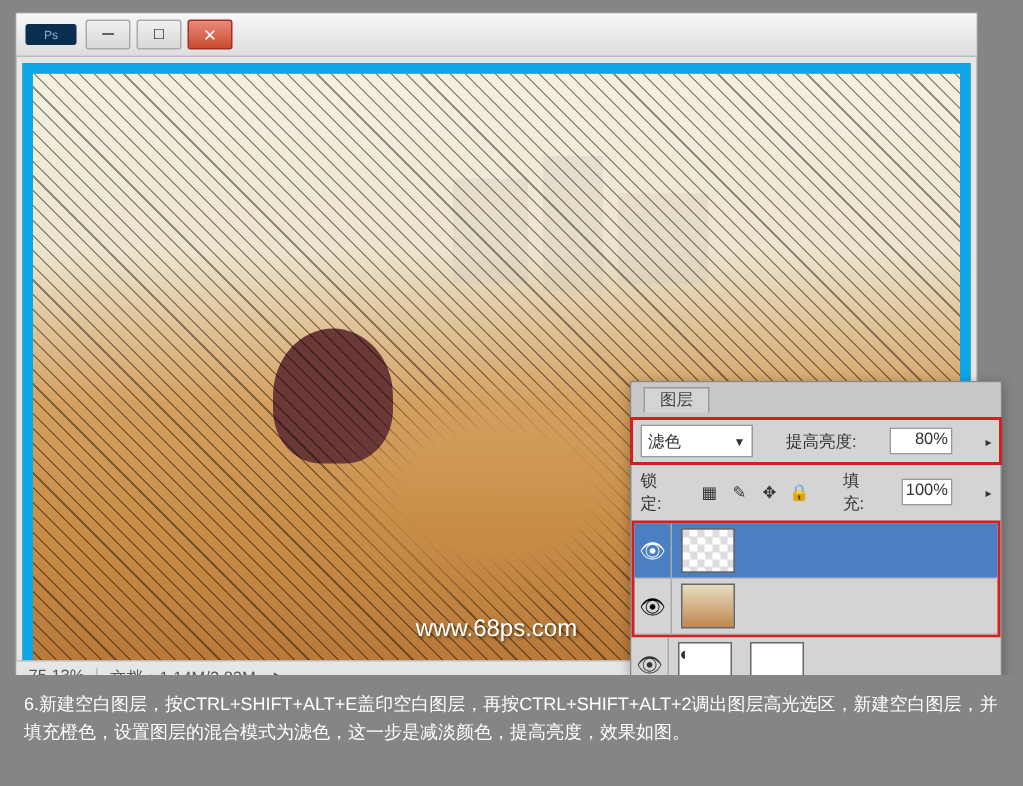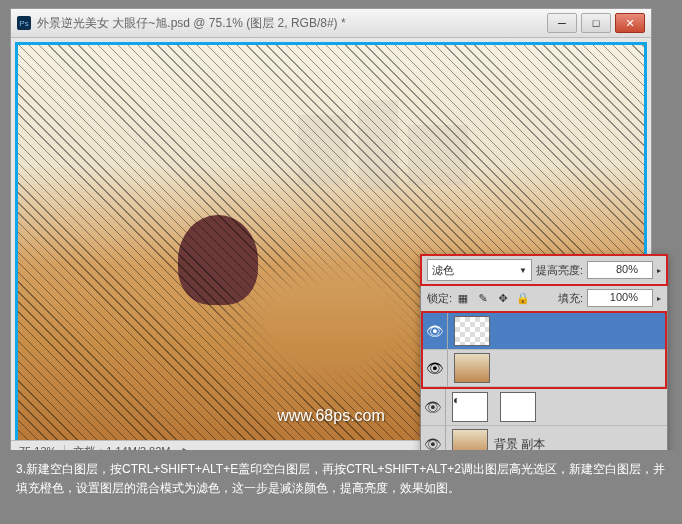--- a/index.html
+++ b/index.html
@@ -1,40 +1,40 @@
 <!DOCTYPE html>
 <html><head>
 <meta charset="utf-8">
 <style>
 body{margin:0;background:#858585;font-family:"Microsoft YaHei",sans-serif;font-size:12px;width:682px;height:524px;overflow:hidden}
 .window{position:absolute;left:10px;top:8px;width:640px;height:452px;background:#e6e6e6;border:1px solid #999}
 .titlebar{display:flex;align-items:center;height:28px;background:linear-gradient(#f7f7f7,#dedede);border-bottom:1px solid #bbb;padding:0 6px}
-.ps-icon{width:14px;height:14px;background:#0a2e4d;color:#7fb4e0;font-size:8px;font-weight:normal;display:flex;align-items:center;justify-content:center;border-radius:2px;margin-right:6px}
+.ps-icon{width:34px;height:14px;background:#0a2e4d;color:#7fb4e0;font-size:8px;font-weight:normal;display:flex;align-items:center;justify-content:center;border-radius:2px;margin-right:6px}
 .title-text{color:#666;font-size:12px;flex:1}
 .win-controls{display:flex;gap:4px}
 .win-btn{width:28px;height:18px;border:1px solid #aaa;background:linear-gradient(#f0f0f0,#d8d8d8);border-radius:2px;display:flex;align-items:center;justify-content:center;font-size:11px}
 .win-btn.close{background:linear-gradient(#e78b7a,#c94a30);color:#fff;border-color:#a03020}
-.canvas-area{position:relative;margin:4px;height:400px;background:#4d7c0f;border:3px solid #0ea5e9;overflow:hidden}
+.canvas-area{position:relative;margin:4px;height:400px;background:#4d7c0f;border:7px solid #0ea5e9;overflow:hidden}
 .photo{position:absolute;inset:0;background:linear-gradient(to bottom,#f5f0e0 0%,#ece3cc 30%,#d4a060 55%,#c88e48 75%,#b87838 100%)}
 .buildings{position:absolute;top:50px;left:280px;right:20px;height:100px;opacity:0.3}
 .bldg{position:absolute;background:#d0c8b8}
 .person{position:absolute;left:130px;top:170px;width:130px;height:200px}
 .hair{position:absolute;width:80px;height:90px;left:30px;top:0;background:#6b3838;border-radius:50% 50% 40% 40%}
 .selection{position:absolute;inset:0;background-image:repeating-linear-gradient(45deg,transparent 0,transparent 3px,rgba(0,0,0,0.4) 3px,rgba(0,0,0,0.4) 4px,transparent 4px,transparent 7px);mask:radial-gradient(ellipse 300px 200px at 50% 70%,transparent 20%,black 40%)}
 .watermark{position:absolute;bottom:20px;left:50%;transform:translateX(-50%);color:#fff;font-size:16px;text-shadow:1px 1px 2px rgba(0,0,0,0.5)}
 .statusbar{position:absolute;bottom:0;left:0;right:0;height:20px;background:#e6e6e6;border-top:1px solid #bbb;display:flex;align-items:center;font-size:11px;color:#555}
 .zoom{padding:0 8px;border-right:1px solid #bbb}
 .doc-info{padding:0 8px}
 .layers-panel{position:absolute;right:14px;top:254px;width:246px;background:#d4d4d4;border:1px solid #888;box-shadow:0 2px 8px rgba(0,0,0,0.3)}
 .panel-tab{background:#c8c8c8;padding:4px 8px;font-size:11px;color:#444;border-bottom:1px solid #aaa}
 .panel-tab span{background:#d4d4d4;padding:2px 10px;border:1px solid #999;border-bottom:none}
-.panel-row{display:flex;align-items:center;padding:4px 6px;gap:4px;font-size:11px;color:#333}
+.panel-row{display:flex;align-items:center;padding:4px 6px;gap:22px;font-size:11px;color:#333}
 .highlight{outline:2px solid #d02020;outline-offset:-1px}
 .blend-select{flex:1;background:#fff;border:1px solid #999;padding:1px 4px;height:18px;display:flex;align-items:center;justify-content:space-between}
-.opacity-input,.fill-input{width:36px;background:#fff;border:1px solid #999;padding:1px 14px;text-align:right;height:14px}
+.opacity-input,.fill-input{width:36px;background:#fff;border:1px solid #999;padding:1px 2px;text-align:right;height:14px}
 .lock-icons{display:flex;gap:6px;align-items:center;font-size:11px}
 .lock-icons span{width:14px;text-align:center}
 .layers-list{border:2px solid #d02020;background:#d4d4d4}
 .layer-row{display:flex;align-items:center;height:36px;border-bottom:1px solid #bbb}
 .layer-row.selected{background:#4a7fc4;color:#fff}
 .eye{width:24px;text-align:center;font-size:14px;border-right:1px solid #aaa;height:100%;display:flex;align-items:center;justify-content:center}
 .thumb{width:34px;height:28px;margin:0 6px;border:1px solid #666;background:repeating-conic-gradient(#fff 0 25%,#ddd 0 50%) 0 0/10px 10px}
 .thumb.photo-thumb{background:linear-gradient(#e8dcc0,#c08850)}
 .thumb.adj{background:#fff}
 .layer-name{flex:1;font-size:12px}
@@ -44,21 +44,20 @@
 .footer-icon{cursor:pointer}
 .caption{position:absolute;left:0;right:0;bottom:0;height:54px;background:#858585;padding:10px 16px;color:#fff;font-size:12px;line-height:1.6}
 .arrow{font-size:8px}
 </style>
 </head>
 <body>
 
 <div class="window">
   <div class="titlebar">
     <div class="ps-icon">Ps</div>
-    <div class="title-text">外景逆光美女   大眼仔~旭.psd @ 75.1% (图层 2, RGB/8#) *</div>
     <div class="win-controls">
       <div class="win-btn">─</div>
       <div class="win-btn">□</div>
       <div class="win-btn close">✕</div>
     </div>
   </div>
   <div class="canvas-area">
     <div class="photo">
       <div class="buildings">
         <div class="bldg" style="left:0;width:50px;height:70px;top:20px"></div>
@@ -73,20 +72,23 @@
     <div class="watermark">www.68ps.com</div>
   </div>
   <div class="statusbar">
     <div class="zoom">75.13%</div>
     <div class="doc-info">文档：1.14M/3.82M</div>
     <span style="margin-left:4px">▶</span>
   </div>
 </div>
 
 <div class="layers-panel">
+  <div class="panel-tab">
+    <span>图层</span>
+  </div>
   <div class="panel-row highlight">
     <div class="blend-select">
       <span>滤色</span>
       <span class="arrow">▼</span>
     </div>
     <span>提高亮度:</span>
     <div class="opacity-input">80%</div>
     <span class="arrow">▸</span>
   </div>
   <div class="panel-row">
@@ -125,13 +127,13 @@
   </div>
   <div class="panel-footer">
     <span class="footer-icon">⟲</span>
     <span class="footer-icon">fx.</span>
     <span class="footer-icon">◻</span>
     <span class="footer-icon">◐</span>
     <span class="footer-icon">▭</span>
   </div>
 </div>
 
-<div class="caption">3.新建空白图层，按CTRL+SHIFT+ALT+E盖印空白图层，再按CTRL+SHIFT+ALT+2调出图层高光选区，新建空白图层，并填充橙色，设置图层的混合模式为滤色，这一步是减淡颜色，提高亮度，效果如图。</div>
+<div class="caption">6.新建空白图层，按CTRL+SHIFT+ALT+E盖印空白图层，再按CTRL+SHIFT+ALT+2调出图层高光选区，新建空白图层，并填充橙色，设置图层的混合模式为滤色，这一步是减淡颜色，提高亮度，效果如图。</div>
 
 </body></html>

